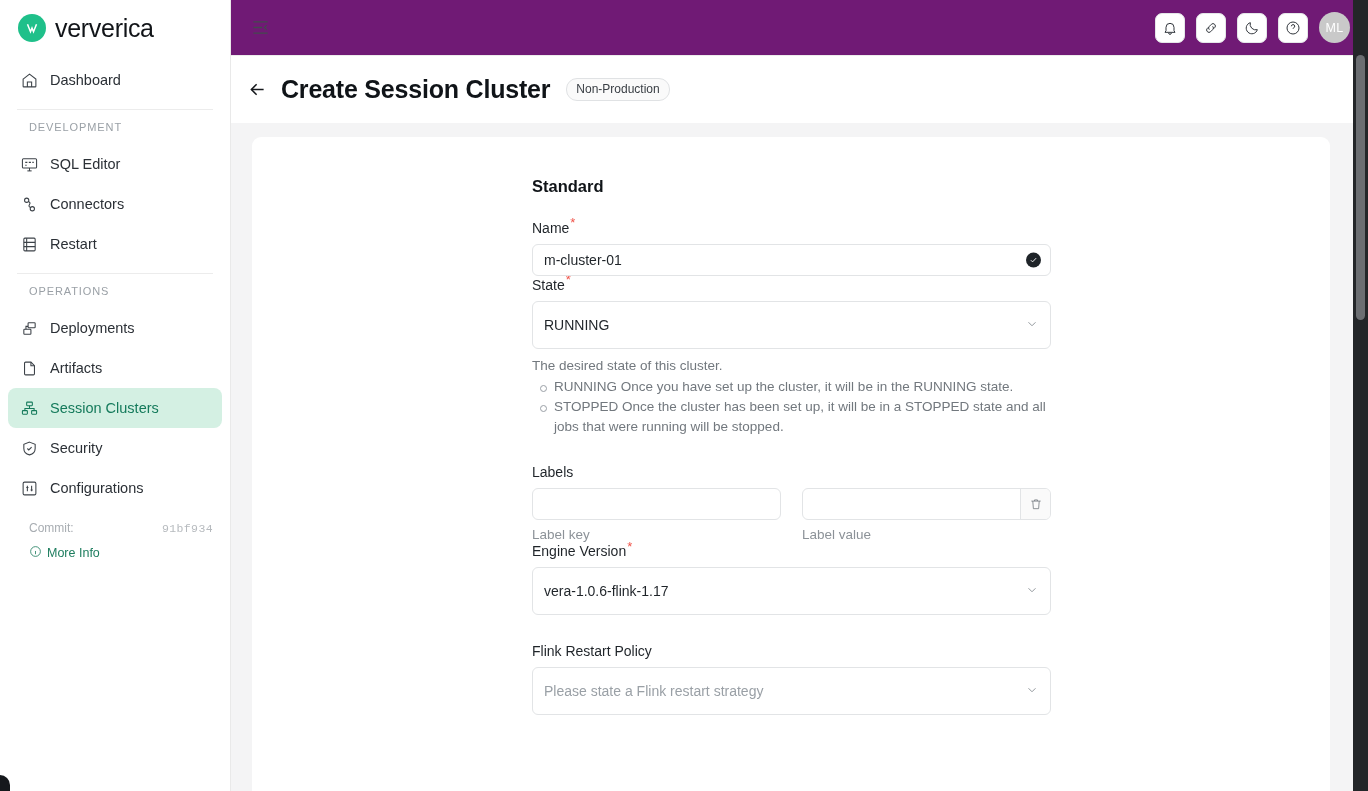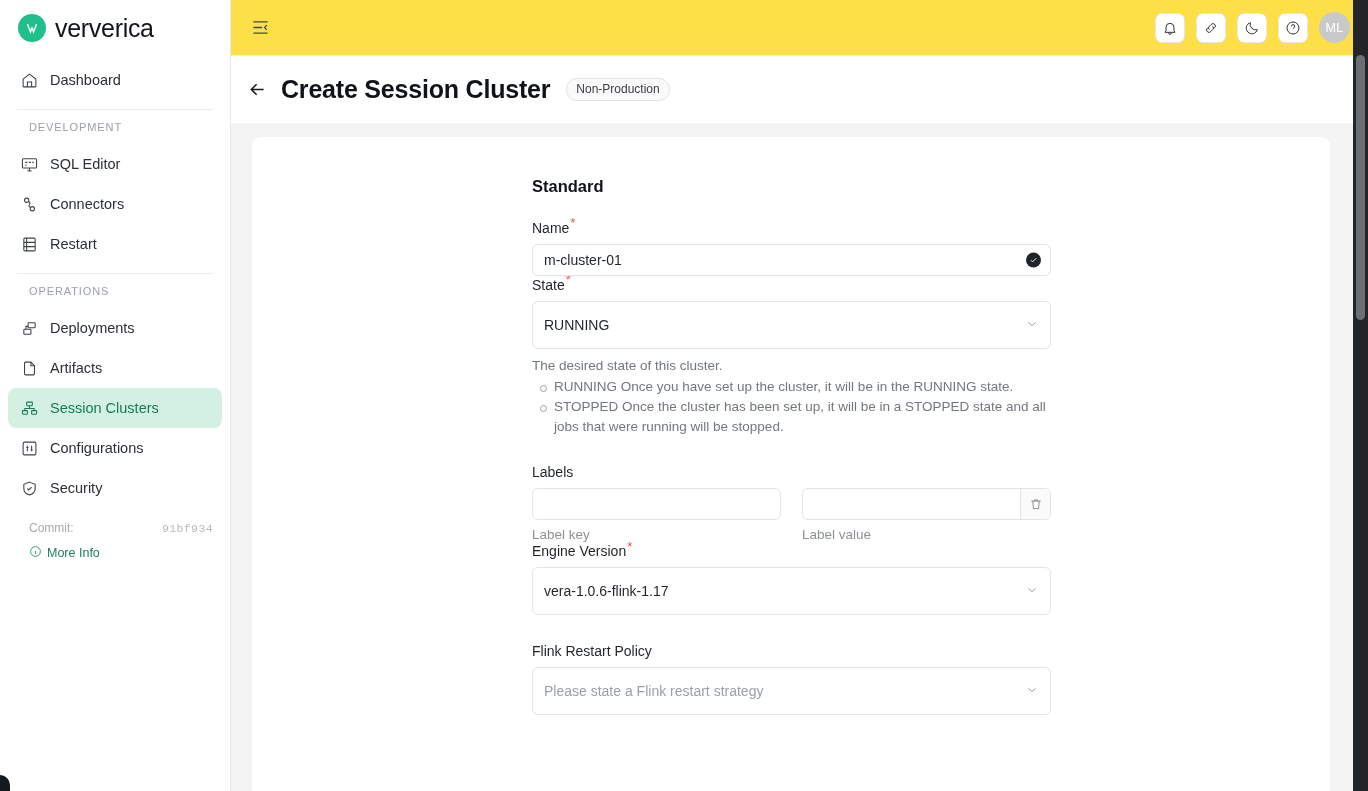--- a/index.html
+++ b/index.html
@@ -65,21 +65,21 @@
     position: absolute; left: 0; bottom: 0; width: 10px; height: 16px;
     background: #15181c;
     border-radius: 0 12px 0 0;
   }
 
   
   .main { flex: 1; height: 791px; display: flex; flex-direction: column; position: relative; background:#ffffff;}
   .topbar {
     height: 56px; border-bottom: 1px solid #ececec;
     display: flex; align-items: center; justify-content: space-between;
-    padding: 0 18px 0 14px; background: #fde047; flex: 0 0 56px;
+    padding: 0 18px 0 14px; background: #701a75; flex: 0 0 56px;
   }
   .fold-btn {
     width: 30px; height: 30px; display: flex; align-items: center; justify-content: center;
     border-radius: 6px; cursor: pointer;
   }
   .fold-btn svg { width: 19px; height: 19px; stroke: #44494f; fill: none; stroke-width: 1.6; }
   .topbar-right { display: flex; align-items: center; gap: 11px; }
   .icon-btn {
     width: 30px; height: 30px; border: 1px solid #e4e6e8; border-radius: 7px;
     background: #fff; display: flex; align-items: center; justify-content: center;
@@ -272,36 +272,36 @@
             <rect x="15" y="15" width="7" height="5" rx="0.8"></rect>
             <path d="M12 8 v4 M5.5 15 v-3 h13 v3"></path>
           </svg>
       </span>
       <span>Session Clusters</span>
     </div>
 
     <div class="nav-item">
       <span class="nav-ico">
         <svg viewBox="0 0 24 24">
+            <path d="M12 3 L20 6 v6 c0 5-4 8-8 9 -4-1-8-4-8-9 V6 Z"></path>
+            <path d="M9 12 l2 2 4-4"></path>
+          </svg>
+      </span>
+      <span>Security</span>
+    </div>
+
+    <div class="nav-item">
+      <span class="nav-ico">
+        <svg viewBox="0 0 24 24">
             <rect x="3" y="3" width="18" height="18" rx="2"></rect>
             <path d="M9 8 v8 M15 8 v8 M9 11 h0.1 M15 14 h0.1"></path>
             <path d="M7.5 10.5 h3 M13.5 14 h3"></path>
           </svg>
       </span>
       <span>Configurations</span>
-    </div>
-
-    <div class="nav-item">
-      <span class="nav-ico">
-        <svg viewBox="0 0 24 24">
-            <path d="M12 3 L20 6 v6 c0 5-4 8-8 9 -4-1-8-4-8-9 V6 Z"></path>
-            <path d="M9 12 l2 2 4-4"></path>
-          </svg>
-      </span>
-      <span>Security</span>
     </div>
 
     <div class="commit-row">
       <span>Commit:</span>
       <span class="commit-hash">91bf934</span>
     </div>
 
     <div class="more-info">
       <span>
         <svg viewBox="0 0 24 24">

